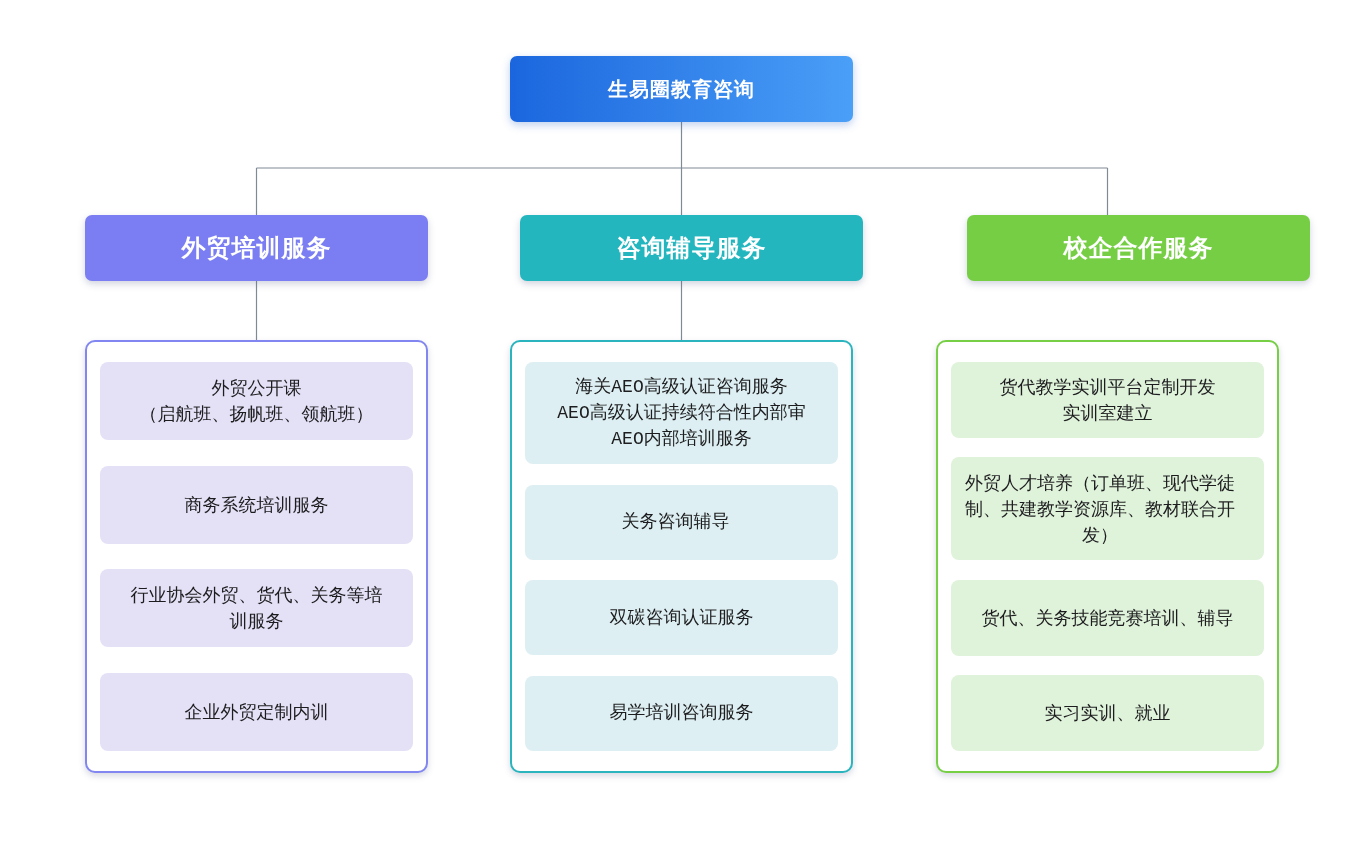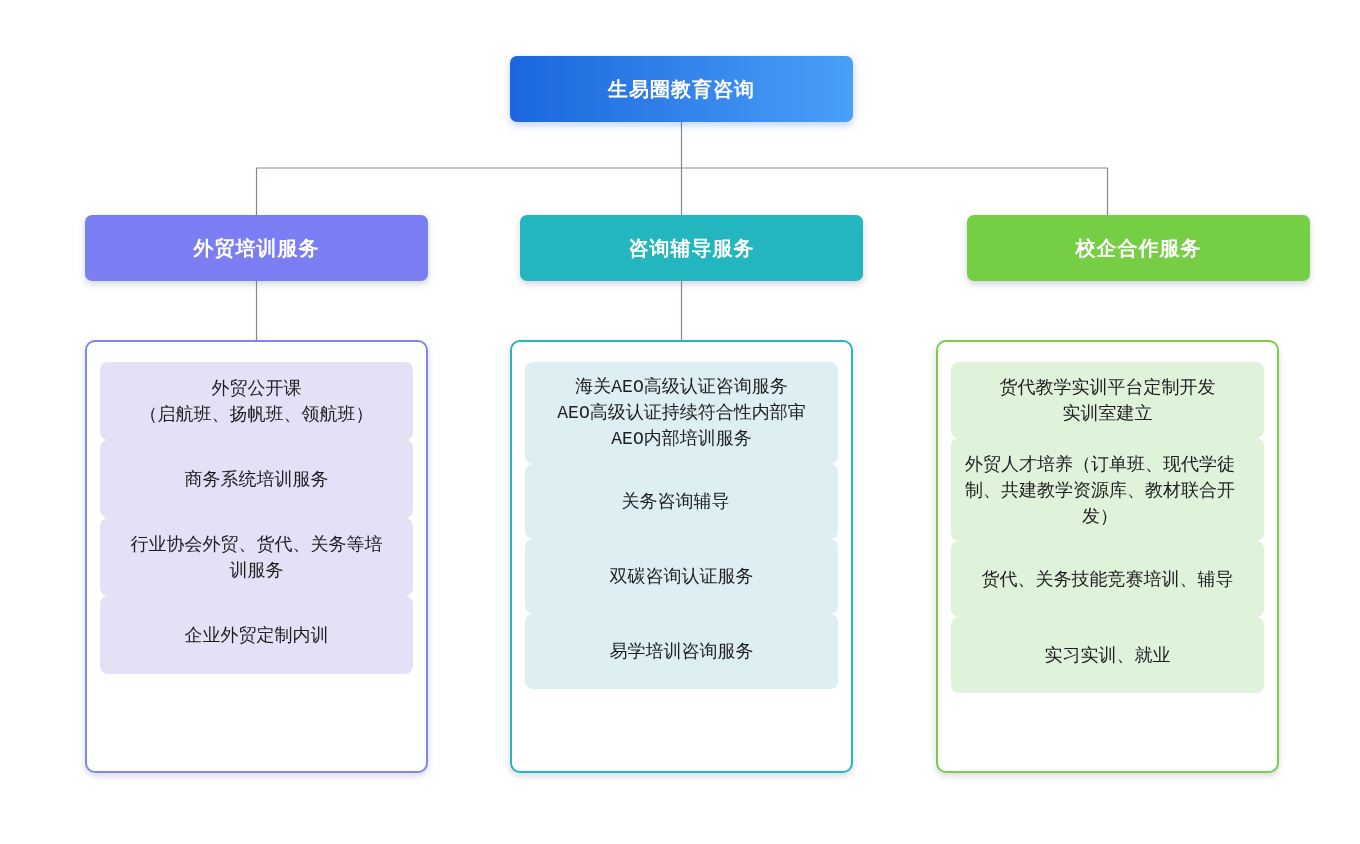--- a/index.html
+++ b/index.html
@@ -40,40 +40,40 @@
     font-size: 20px;
     font-weight: bold;
     letter-spacing: 1px;
     box-shadow: 0 3px 8px rgba(40, 100, 200, 0.30);
   }
   .branch-header {
     top: 215px;
     width: 343px; height: 66px;
     border-radius: 7px;
     color: #ffffff;
-    font-size: 20px;
+    font-size: 24px;
     font-weight: bold;
     letter-spacing: 1px;
     box-shadow: 0 3px 7px rgba(90, 100, 140, 0.28);
   }
   .branch-header.col-0 { left: 85px;  }
   .branch-header.col-1 { left: 520px; }
   .branch-header.col-2 { left: 935px; margin-left: 32px; }
   .container {
     position: absolute;
     top: 340px;
     width: 343px; height: 433px;
     box-sizing: border-box;
     background: #ffffff;
     border: 2px solid #84cc16;
     border-radius: 10px;
     padding: 20px 13px;
     display: flex;
     flex-direction: column;
-    justify-content: flex-start;
+    justify-content: space-between;
     box-shadow: 0 3px 6px rgba(110, 120, 155, 0.28);
   }
   .container.col-0 { left: 85px;  }
   .container.col-1 { left: 510px; }
   .container.col-2 { left: 936px; }
   .item {
     display: flex;
     align-items: center;
     justify-content: center;
     text-align: center;

